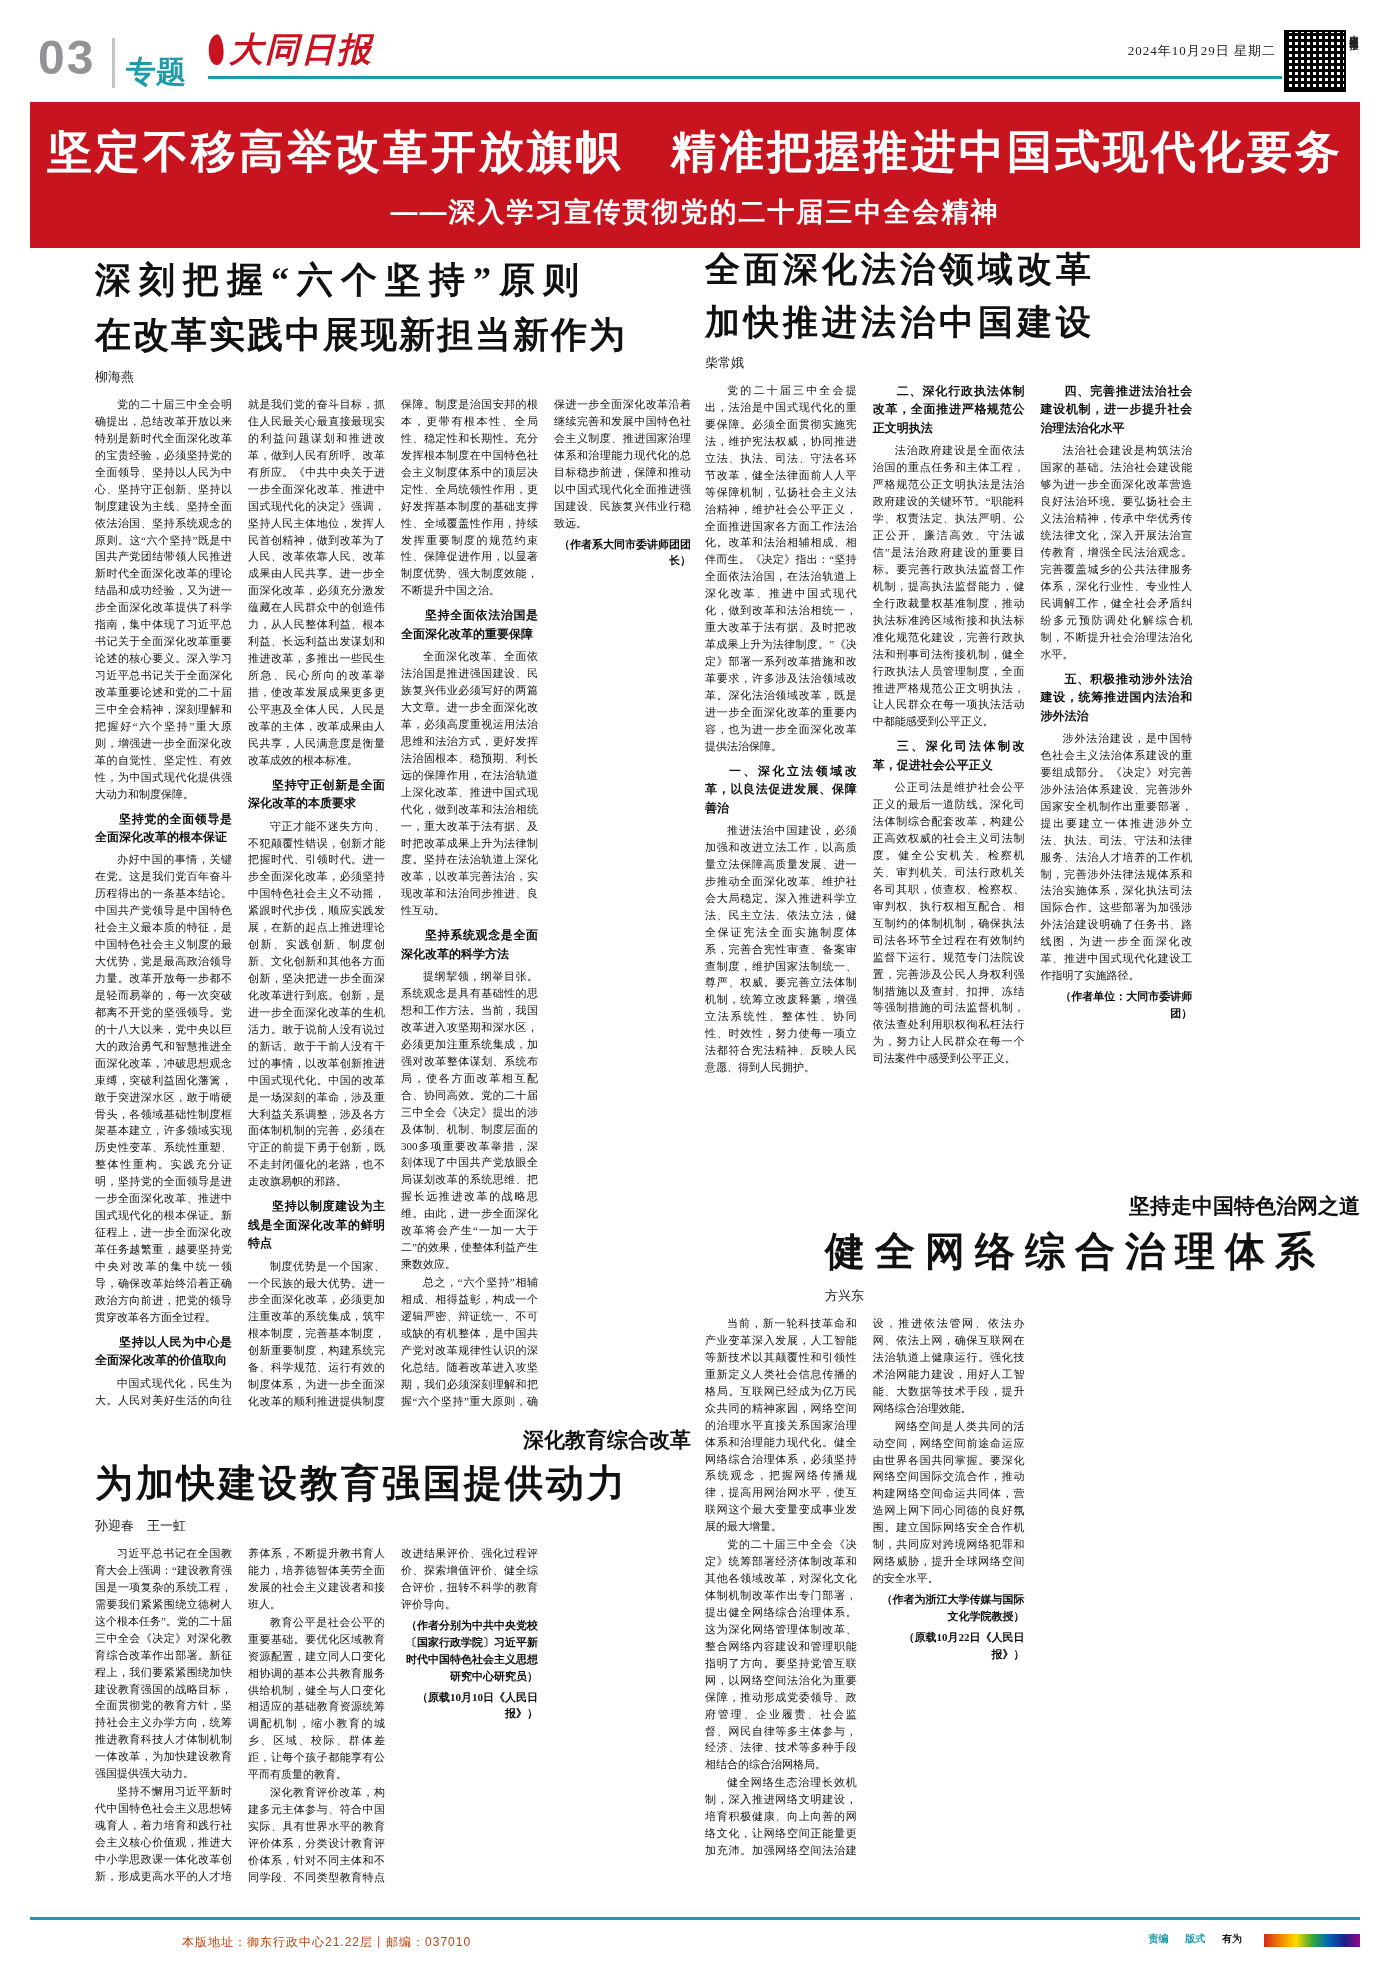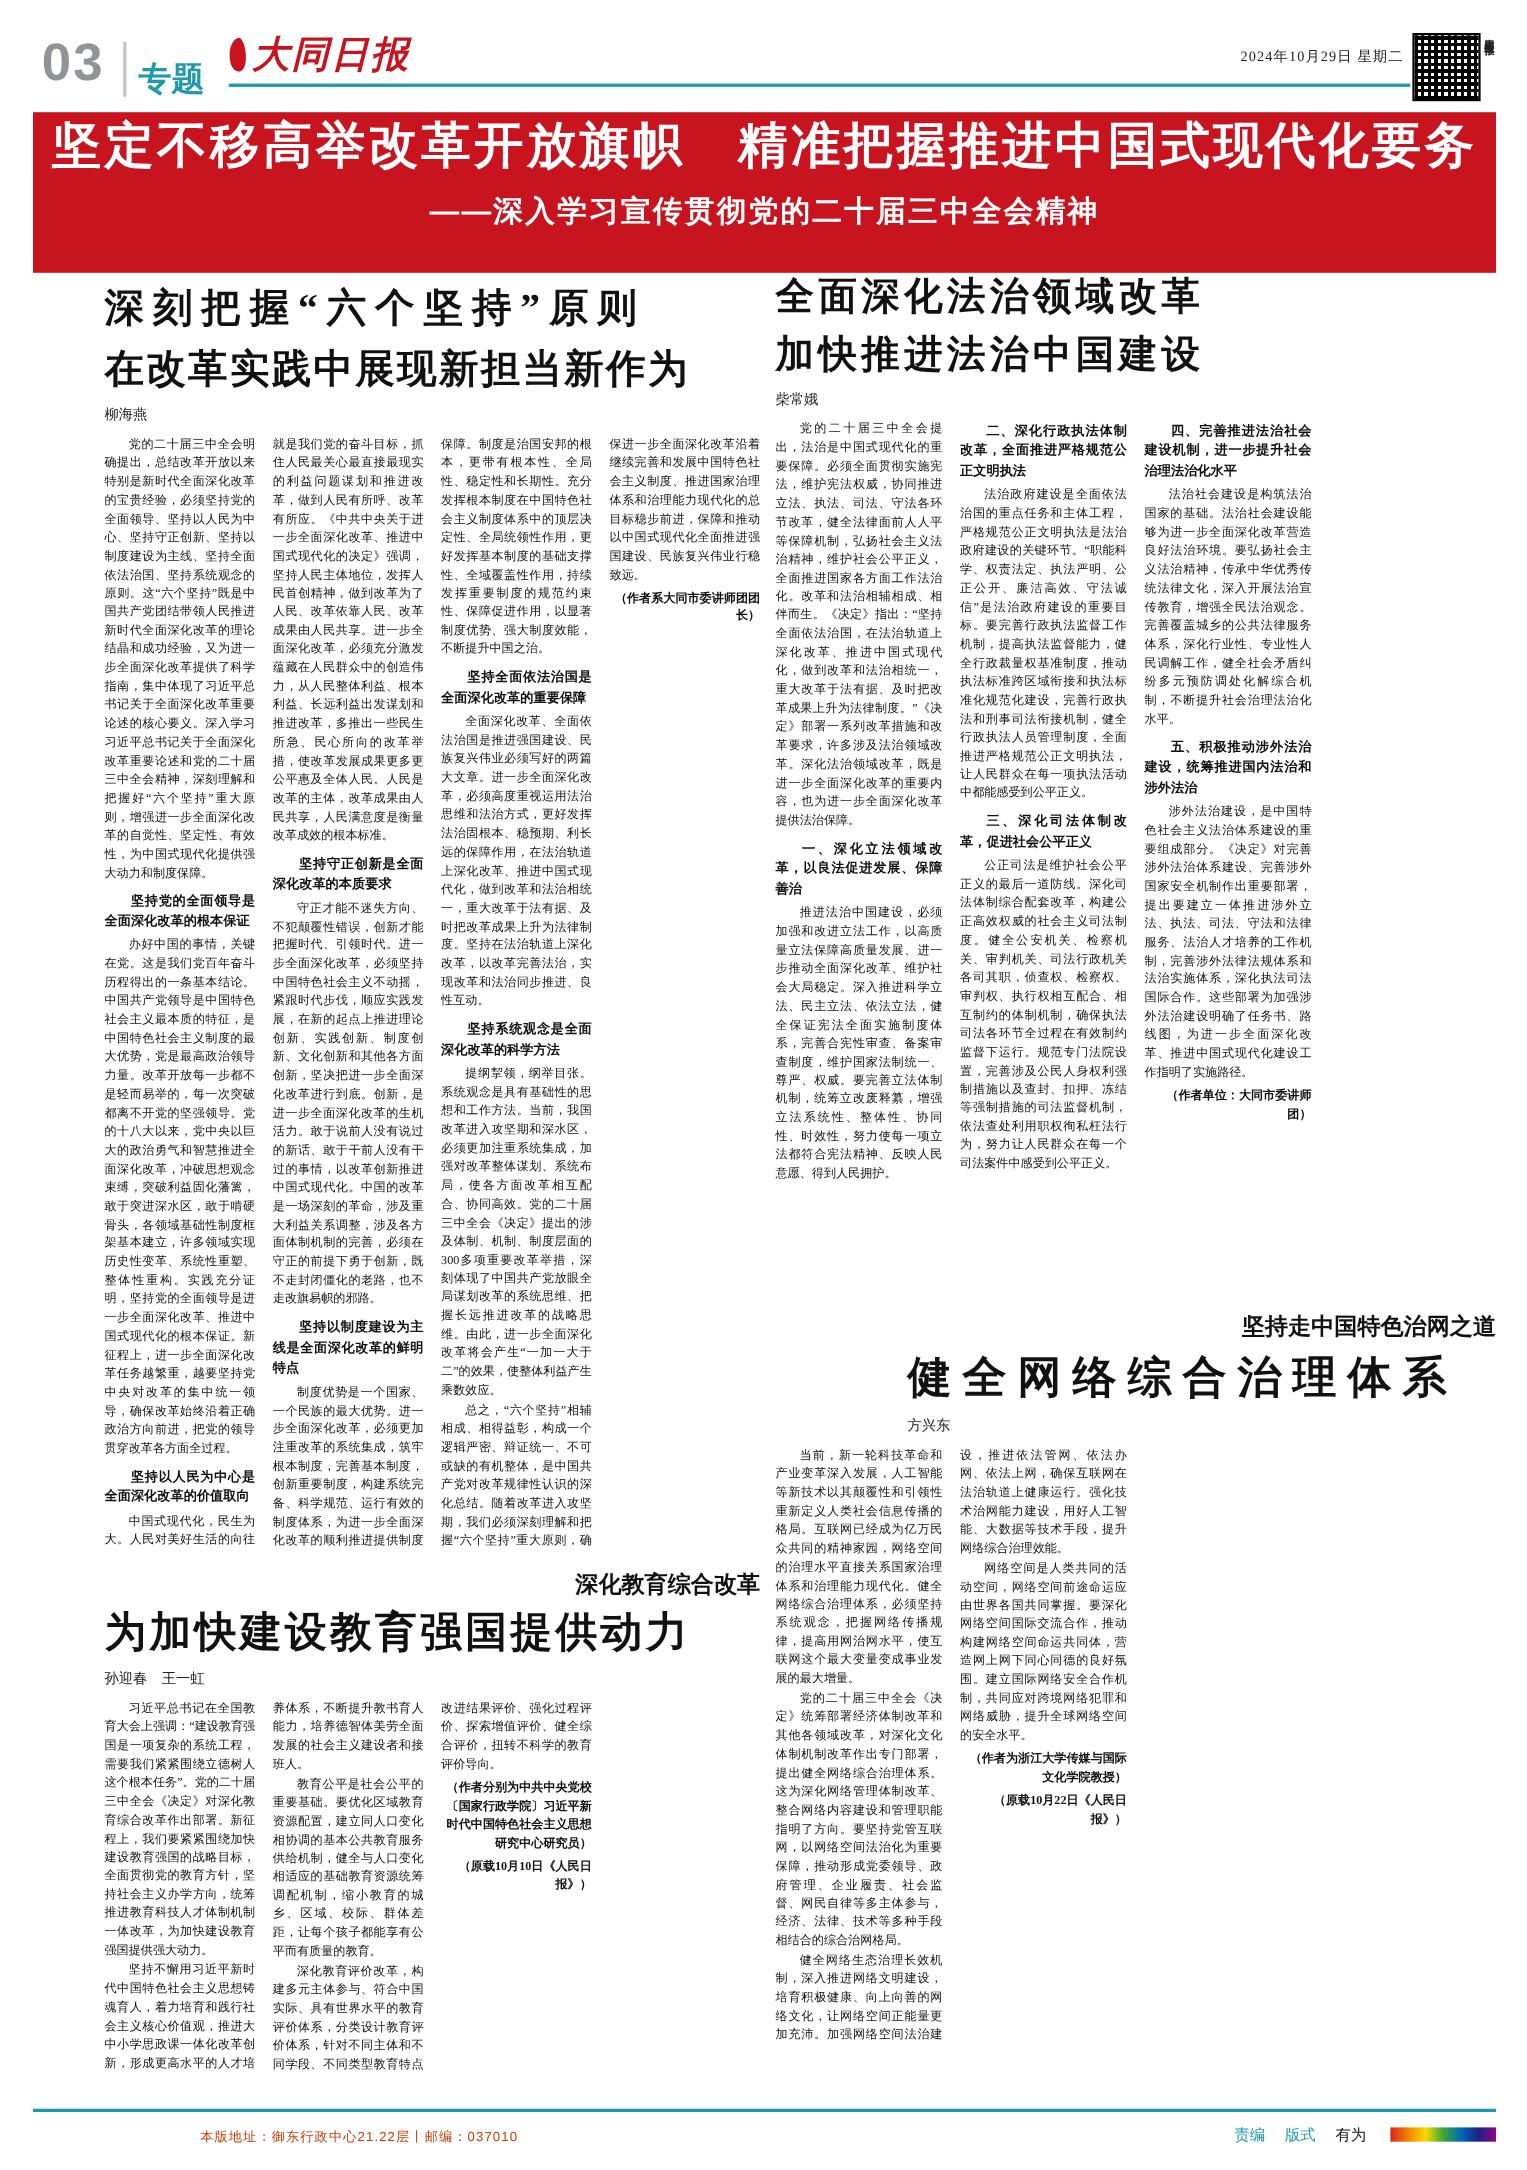--- a/index.html
+++ b/index.html
@@ -23,21 +23,21 @@
   .qr-wrap{position:absolute;right:0;top:0;width:76px;height:66px;}
   .qr{position:absolute;left:0;top:2px;width:58px;height:58px;border:2px solid #000;
       background-image:repeating-linear-gradient(0deg,#000 0 3px,transparent 3px 6px),
                        repeating-linear-gradient(90deg,#000 0 3px,#fff 3px 6px);}
   .qr-label{position:absolute;right:0;top:0;writing-mode:vertical-rl;font-size:9px;font-weight:bold;
       letter-spacing:1px;color:#222;height:66px;font-family:"Liberation Sans",sans-serif;}
 
   
   #banner{position:absolute;left:30px;right:28px;top:102px;height:146px;background:#c8141e;
           text-align:center;color:#fff;}
-  .banner-l1{font-size:45px;font-weight:bold;letter-spacing:3px;
+  .banner-l1{padding-top:20px;font-size:45px;font-weight:bold;letter-spacing:3px;
              font-family:"Liberation Sans",sans-serif;white-space:nowrap;}
   .banner-l2{margin-top:12px;font-size:27px;font-weight:bold;letter-spacing:2px;
              font-family:"Liberation Sans",sans-serif;white-space:nowrap;text-align:center;}
 
   
   .article{position:absolute;}
   .a-kicker{text-align:right;font-size:21px;font-weight:bold;margin:0 0 4px 0;
             font-family:Liberation Sans, sans-serif;}
   .a-t1,.a-t2{text-align:left;font-weight:bold;margin:0;font-family:"Liberation Serif",serif;}
   .a-byline{text-align:left;font-size:13px;margin:8px 0 10px 0;color:#222;}
@@ -66,21 +66,21 @@
   #art-net{left:705px;top:1192px;width:655px;}
   #art-net .a-head{padding-left:120px;}
   #art-net .a-t1{font-size:40px;letter-spacing:10px;}
   #art-net .a-body{height:545px;margin-top:4px;}
 
   
   #footer-rule{position:absolute;left:30px;right:28px;top:1917px;height:3px;background:#1e9aab;}
   #footer{position:absolute;left:30px;right:28px;top:1926px;height:34px;
           font-family:"Liberation Sans",sans-serif;}
   .f-addr{position:absolute;left:152px;top:8px;font-size:12px;color:#c2410c;letter-spacing:1px;}
-  .f-credits{position:absolute;right:118px;top:6px;font-size:14px;font-weight:normal;}
+  .f-credits{position:absolute;right:118px;top:6px;font-size:10px;font-weight:bold;}
   .f-credits .teal{color:#1e9aab;margin-right:14px;}
   .f-credits .black{color:#111;}
   .rainbow{position:absolute;right:0;top:8px;width:96px;height:13px;
      background:linear-gradient(90deg,#d9261c,#f08300,#ffd900,#3aa935,#0068b7,#1d2088,#920783);}
 </style>
 </head>
 <body>
 
 <div id="paper">
 

